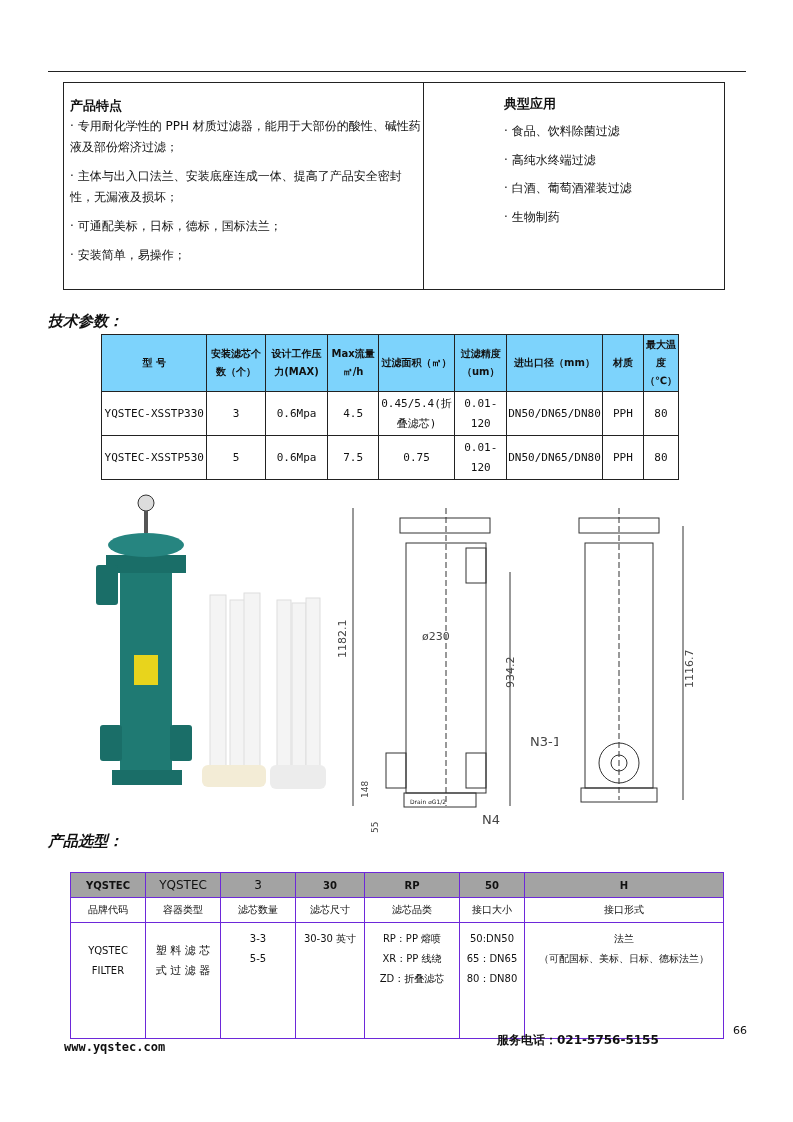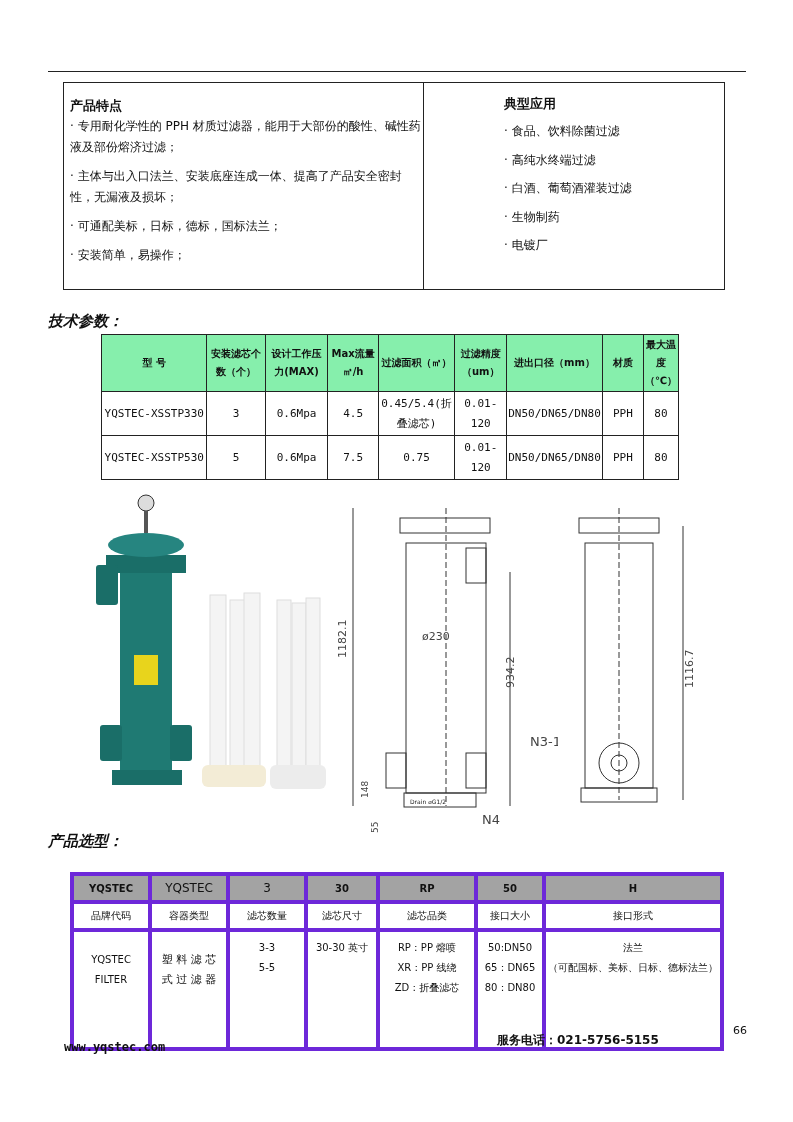--- a/index.html
+++ b/index.html
@@ -7,23 +7,23 @@
   .topline { position:absolute; left:48px; top:71px; width:698px; height:0; border-top:1.5px solid #222; }
   .feat-box { position:absolute; left:63px; top:82px; width:660px; height:206px; border:1px solid #222; display:flex; }
   .feat-left { width:360px; border-right:1px solid #222; padding:12px 0 0 6px; box-sizing:border-box; font-size:12px; line-height:21px; }
   .feat-right { flex:1; padding:12px 0 0 80px; box-sizing:border-box; font-size:12px; }
   .sec-h { font-weight:bold; font-size:13px; margin-bottom:0; }
   .feat-item { margin-bottom:8px; }
   .app-item { height:28.5px; }
   .heading { position:absolute; font-weight:bold; font-size:15px;font-style:italic; }
   table { border-collapse:collapse; position:absolute; }
   .spec td, .spec th { border:1px solid #222; text-align:center; font-size:11px; font-family:"DejaVu Sans Mono", monospace; }
-  .spec th { background:#86efac; font-weight:bold; height:48px; line-height:18px; font-family:"DejaVu Sans", sans-serif; font-size:10px; }
+  .spec th { background:#7dd3fc; font-weight:bold; height:48px; line-height:18px; font-family:"DejaVu Sans", sans-serif; font-size:10px; }
   .spec td { height:41px; line-height:20px; }
-  .sel td { border:4px solid #6d28d9; text-align:center; font-size:10px; }
+  .sel td { border:1px solid #6d28d9; text-align:center; font-size:10px; }
   .sel .r1 td { background:#a3a3a3; height:22px; font-weight:bold; }
   .sel .r2 td { height:22px; }
   .sel .r3 td { height:96px; vertical-align:top; line-height:20px; padding-top:6px; }
   .photo { position:absolute; left:92px; top:485px; width:235px; height:310px; }
   .draw { position:absolute; }
   .footer-url { position:absolute; left:64px; top:1040px; font-weight:bold; font-size:12px; font-family:"DejaVu Sans Mono", monospace; }
   .footer-phone { position:absolute; left:497px; top:1032px; font-weight:bold; font-size:12px; }
   .pageno { position:absolute; left:733px; top:1024px; font-size:11px; }
 </style>
 </head>
@@ -38,21 +38,20 @@
     <div class="feat-item">· 主体与出入口法兰、安装底座连成一体、提高了产品安全密封性，无漏液及损坏；</div>
     <div class="feat-item">· 可通配美标，日标，德标，国标法兰；</div>
     <div class="feat-item">· 安装简单，易操作；</div>
   </div>
   <div class="feat-right">
     <div class="sec-h" style="margin-bottom:10px">典型应用</div>
     <div class="app-item">· 食品、饮料除菌过滤</div>
     <div class="app-item">· 高纯水终端过滤</div>
     <div class="app-item">· 白酒、葡萄酒灌装过滤</div>
     <div class="app-item">· 生物制药</div>
-    <div class="app-item">· 电镀厂</div>
   </div>
 </div>
 
 <div class="heading" style="left:48px;top:312px">技术参数：</div>
 
 <table class="spec" style="left:101px;top:334px;width:578px">
   <tbody>
       <tr>
     <th style="width:108px">型 号</th>
     <th style="width:58px">安装滤芯个数（个）</th>

